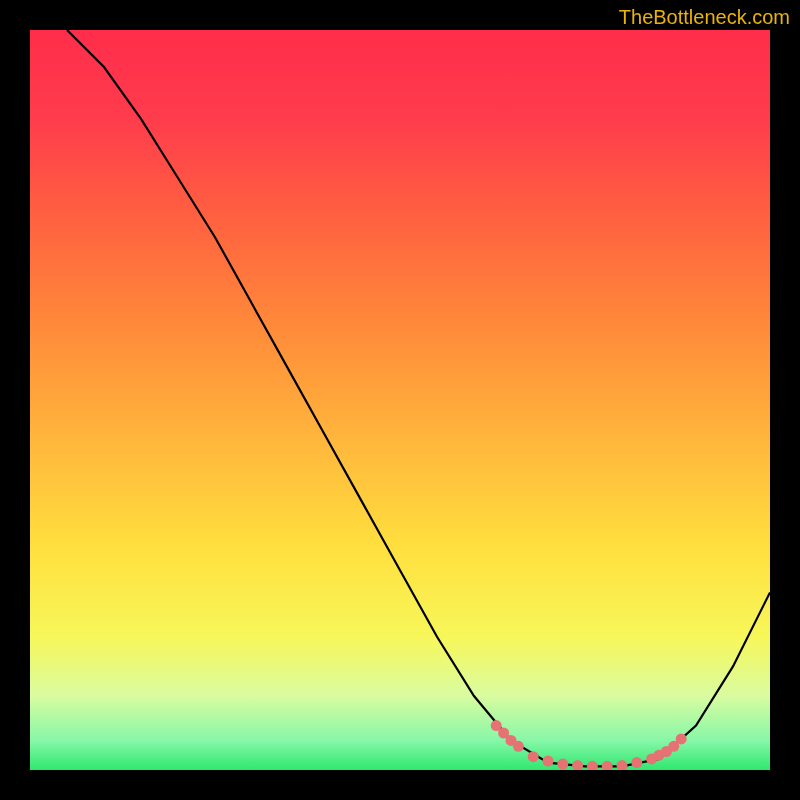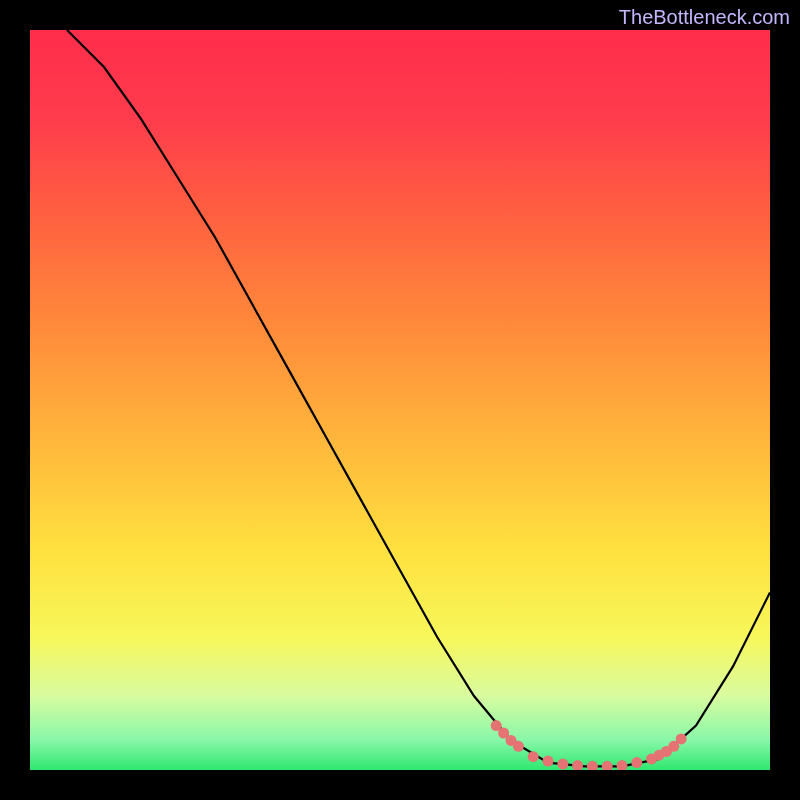--- a/index.html
+++ b/index.html
@@ -14,21 +14,21 @@
   .container {
     width: 800px;
     height: 800px;
     position: relative;
     background: #000;
   }
   .watermark {
     position: absolute;
     top: 6px;
     right: 10px;
-    color: #c4b5fd;
+    color: #eab308;
     font-size: 20px;
     font-weight: 500;
     z-index: 10;
   }
   .plot-area {
     position: absolute;
     left: 30px;
     top: 30px;
     width: 740px;
     height: 740px;

